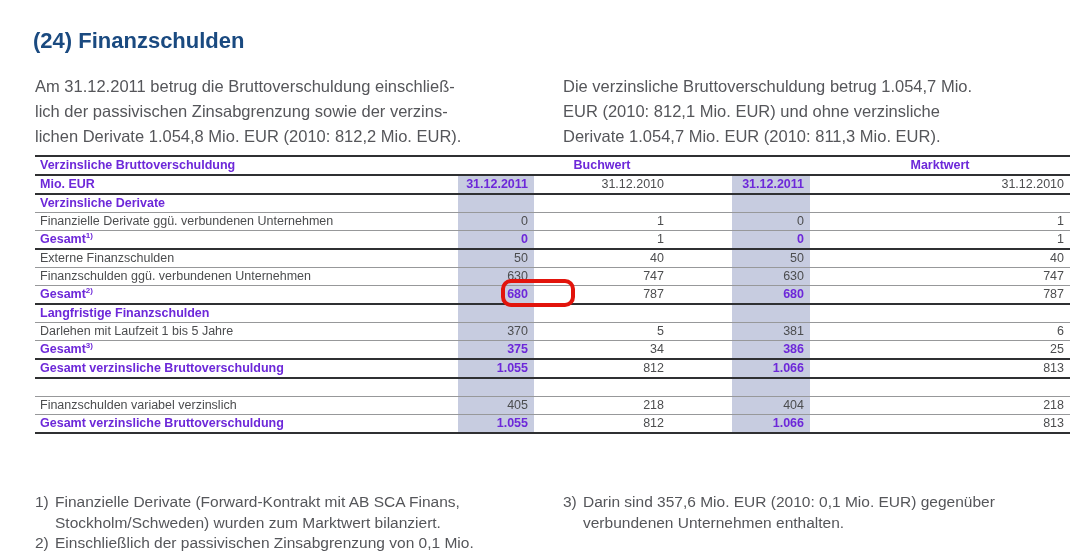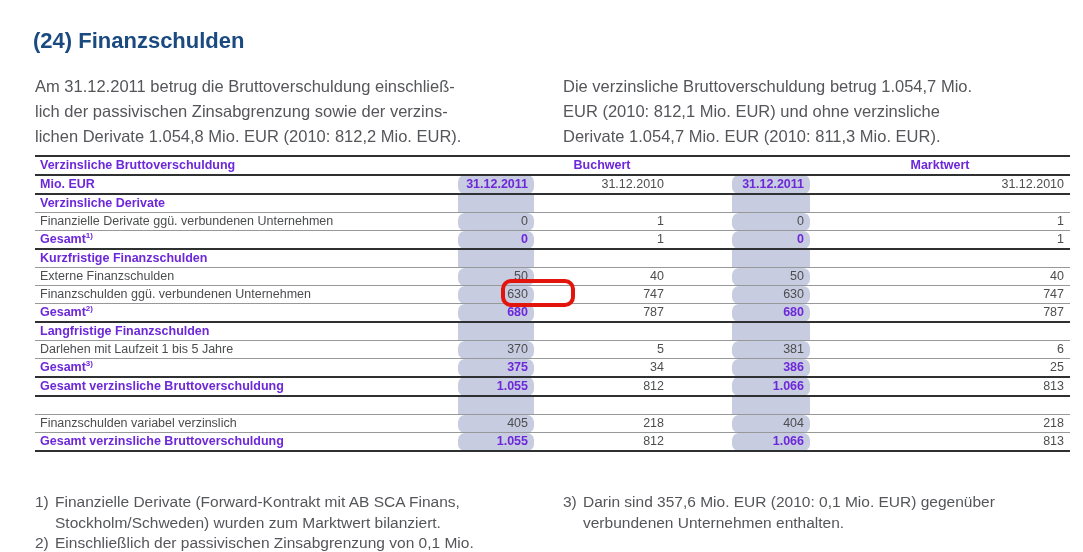--- a/index.html
+++ b/index.html
@@ -25,21 +25,21 @@
   .fin-table{
     position:absolute;left:35px;top:155px;width:1035px;
     border-collapse:collapse;table-layout:fixed;
     font-size:12.5px;color:#4c4d4f;
   }
   .fin-table td{
     height:17px;line-height:17px;padding:0;
     overflow:hidden;white-space:nowrap;vertical-align:middle;
   }
   .fin-table .lbl{padding-left:5px;text-align:left;}
-  .fin-table .num{text-align:right;padding-right:6px;border-radius:7px;}
+  .fin-table .num{text-align:right;padding-right:6px;}
   .fin-table .ctr{text-align:center;}
   .fin-table .sh{background:#c7cce0;}
   .fin-table .b{font-weight:700;color:#6d28d9;}
   tr.bt-thick{border-bottom:2px solid #2f3032;}
   tr.bt-thin{border-bottom:1px solid #97989a;}
   tr.top-edge{border-top:2px solid #2f3032;}
   .sup{font-size:8px;vertical-align:super;line-height:0;}
 
   .red-mark{
     position:absolute;left:501px;top:279px;width:66px;height:20px;
@@ -117,28 +117,20 @@
     </tr>
     <tr class="bt-thick">
       <td class="lbl b"><span>Gesamt</span><span class="sup">1)</span></td>
       <td class="num sh b">0</td>
       <td class="num">1</td>
       <td></td>
       <td class="num sh b">0</td>
       <td class="num">1</td>
     </tr>
 
-    <tr class="bt-thin">
-      <td class="lbl b">Kurzfristige Finanzschulden</td>
-      <td class="sh"></td>
-        <td></td>
-        <td></td>
-        <td class="sh"></td>
-        <td></td>
-    </tr>
     <tr class="bt-thin">
       <td class="lbl">Externe Finanzschulden</td>
       <td class="num sh">50</td>
       <td class="num">40</td>
       <td></td>
       <td class="num sh">50</td>
       <td class="num">40</td>
     </tr>
     <tr class="bt-thin">
       <td class="lbl">Finanzschulden ggü. verbundenen Unternehmen</td>

